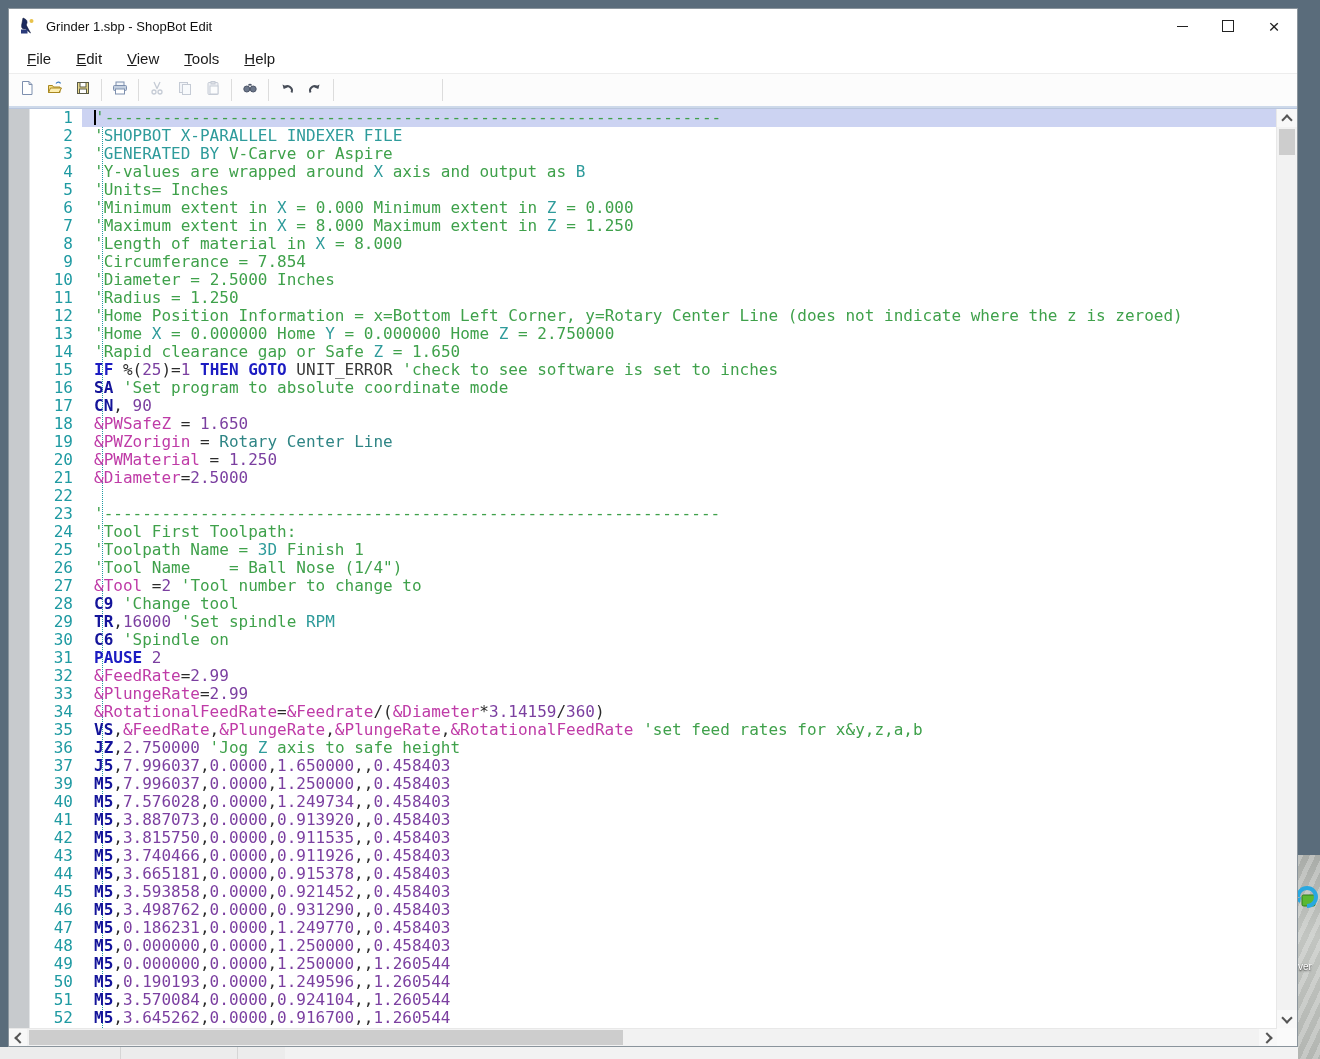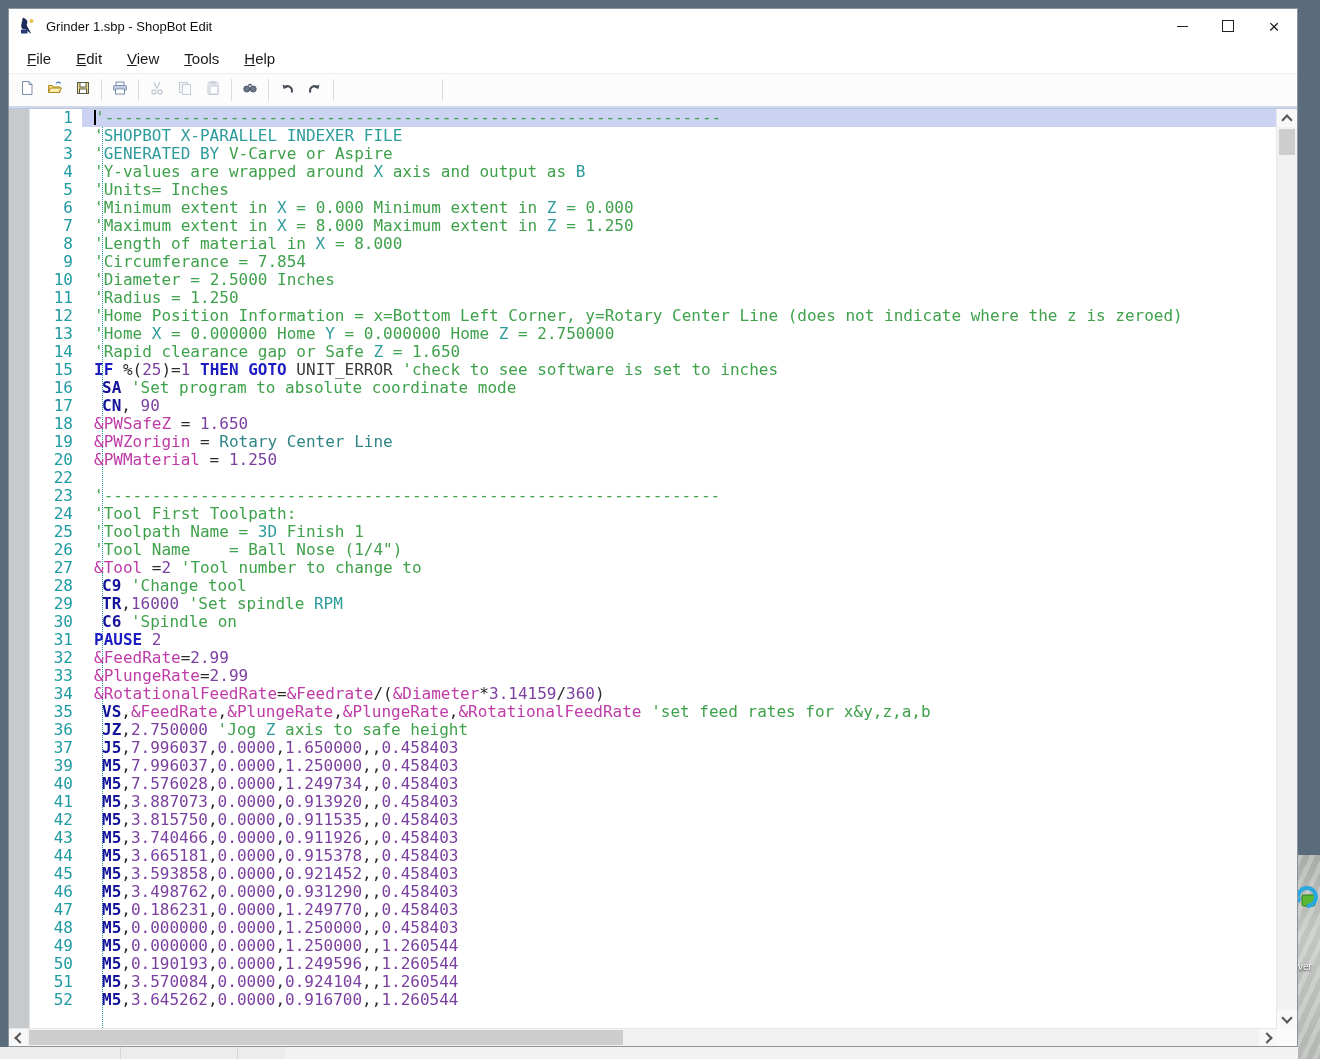--- a/index.html
+++ b/index.html
@@ -37,21 +37,21 @@
   .editor{flex:1;display:flex;min-height:0;position:relative;border-top:1px solid #b9c6dd;background:#fff;}
   .left-strip{flex:0 0 20px;background:#c7cacd;border-right:1px solid #e2e4e6;}
   .code-area{flex:1;position:relative;overflow:hidden;background:#fff;}
   .gutter-sep{position:absolute;left:72px;top:0;bottom:0;width:0;border-left:1px dotted var(--line-number);}
   .row{display:flex;height:18px;line-height:18px;font-family:"DejaVu Sans Mono",monospace;font-size:16px;white-space:pre;}
   .ln{flex:0 0 52px;box-sizing:border-box;text-align:right;padding-right:9px;color:var(--line-number);}
   .code{flex:1;padding-left:12px;position:relative;min-width:0;}
   .row.sel .code{background:var(--selection-bg);}
   .caret{display:inline-block;width:2px;height:15px;background:#000;vertical-align:-2px;margin-right:-1px;}
   .tok-kw{color:var(--keyword-blue);font-weight:bold;text-align:right;}
-  .tok-cmd{color:var(--command-navy);font-weight:600;margin-left:8px;}
+  .tok-cmd{color:var(--command-navy);font-weight:600;}
   .tok-num{color:var(--number-purple);}
   .tok-var{color:var(--variable-magenta);}
   .tok-id{color:var(--identifier-teal);}
   .tok-idcaps{color:var(--identifier-caps);}
   .tok-p{color:var(--punctuation);}
   .tok-cq,.tok-cgreen{color:var(--comment-green);}
   .tok-cteal{color:var(--comment-teal);}
   
   .vscroll{flex:0 0 20px;position:relative;background:#f2f2f2;border-left:1px solid #e8e8e8;}
   .vs-arrow{position:absolute;left:0;width:20px;height:18px;display:flex;align-items:center;justify-content:center;background:#f8f8f8;}
@@ -222,20 +222,21 @@
         <div class="row"><span class="ln">11</span><span class="code"><span class="tok-cq">'</span><span class="tok-cgreen">Radius</span> <span class="tok-cgreen">=</span> <span class="tok-cgreen">1.250</span></span></div>
         <div class="row"><span class="ln">12</span><span class="code"><span class="tok-cq">'</span><span class="tok-cgreen">Home</span> <span class="tok-cgreen">Position</span> <span class="tok-cgreen">Information</span> <span class="tok-cgreen">=</span> <span class="tok-cgreen">x=Bottom</span> <span class="tok-cgreen">Left</span> <span class="tok-cgreen">Corner,</span> <span class="tok-cgreen">y=Rotary</span> <span class="tok-cgreen">Center</span> <span class="tok-cgreen">Line</span> <span class="tok-cgreen">(does</span> <span class="tok-cgreen">not</span> <span class="tok-cgreen">indicate</span> <span class="tok-cgreen">where</span> <span class="tok-cgreen">the</span> <span class="tok-cgreen">z</span> <span class="tok-cgreen">is</span> <span class="tok-cgreen">zeroed)</span></span></div>
         <div class="row"><span class="ln">13</span><span class="code"><span class="tok-cq">'</span><span class="tok-cgreen">Home</span> <span class="tok-cteal">X</span> <span class="tok-cgreen">=</span> <span class="tok-cgreen">0.000000</span> <span class="tok-cgreen">Home</span> <span class="tok-cteal">Y</span> <span class="tok-cgreen">=</span> <span class="tok-cgreen">0.000000</span> <span class="tok-cgreen">Home</span> <span class="tok-cteal">Z</span> <span class="tok-cgreen">=</span> <span class="tok-cgreen">2.750000</span></span></div>
         <div class="row"><span class="ln">14</span><span class="code"><span class="tok-cq">'</span><span class="tok-cgreen">Rapid</span> <span class="tok-cgreen">clearance</span> <span class="tok-cgreen">gap</span> <span class="tok-cgreen">or</span> <span class="tok-cgreen">Safe</span> <span class="tok-cteal">Z</span> <span class="tok-cgreen">=</span> <span class="tok-cgreen">1.650</span></span></div>
         <div class="row"><span class="ln">15</span><span class="code"><span class="tok-kw">IF</span> <span class="tok-p">%</span><span class="tok-p">(</span><span class="tok-num">25</span><span class="tok-p">)</span><span class="tok-p">=</span><span class="tok-num">1</span> <span class="tok-kw">THEN</span> <span class="tok-kw">GOTO</span> <span class="tok-idcaps">UNIT_ERROR</span> <span class="tok-cq">'</span><span class="tok-cgreen">check</span> <span class="tok-cgreen">to</span> <span class="tok-cgreen">see</span> <span class="tok-cgreen">software</span> <span class="tok-cgreen">is</span> <span class="tok-cgreen">set</span> <span class="tok-cgreen">to</span> <span class="tok-cgreen">inches</span></span></div>
         <div class="row"><span class="ln">16</span><span class="code"><span class="tok-cmd">SA</span> <span class="tok-cq">'</span><span class="tok-cgreen">Set</span> <span class="tok-cgreen">program</span> <span class="tok-cgreen">to</span> <span class="tok-cgreen">absolute</span> <span class="tok-cgreen">coordinate</span> <span class="tok-cgreen">mode</span></span></div>
         <div class="row"><span class="ln">17</span><span class="code"><span class="tok-cmd">CN</span><span class="tok-p">,</span> <span class="tok-num">90</span></span></div>
         <div class="row"><span class="ln">18</span><span class="code"><span class="tok-var">&amp;PWSafeZ</span> <span class="tok-p">=</span> <span class="tok-num">1.650</span></span></div>
         <div class="row"><span class="ln">19</span><span class="code"><span class="tok-var">&amp;PWZorigin</span> <span class="tok-p">=</span> <span class="tok-id">Rotary</span> <span class="tok-id">Center</span> <span class="tok-id">Line</span></span></div>
         <div class="row"><span class="ln">20</span><span class="code"><span class="tok-var">&amp;PWMaterial</span> <span class="tok-p">=</span> <span class="tok-num">1.250</span></span></div>
+        <div class="row"><span class="ln">21</span><span class="code"><span class="tok-var">&amp;Diameter</span><span class="tok-p">=</span><span class="tok-num">2.5000</span></span></div>
         <div class="row"><span class="ln">22</span><span class="code"></span></div>
         <div class="row"><span class="ln">23</span><span class="code"><span class="tok-cq">'</span><span class="tok-cgreen">----------------------------------------------------------------</span></span></div>
         <div class="row"><span class="ln">24</span><span class="code"><span class="tok-cq">'</span><span class="tok-cgreen">Tool</span> <span class="tok-cgreen">First</span> <span class="tok-cgreen">Toolpath:</span></span></div>
         <div class="row"><span class="ln">25</span><span class="code"><span class="tok-cq">'</span><span class="tok-cgreen">Toolpath</span> <span class="tok-cgreen">Name</span> <span class="tok-cgreen">=</span> <span class="tok-cteal">3D</span> <span class="tok-cgreen">Finish</span> <span class="tok-cgreen">1</span></span></div>
         <div class="row"><span class="ln">26</span><span class="code"><span class="tok-cq">'</span><span class="tok-cgreen">Tool</span> <span class="tok-cgreen">Name</span>    <span class="tok-cgreen">=</span> <span class="tok-cgreen">Ball</span> <span class="tok-cgreen">Nose</span> <span class="tok-cgreen">(1/4")</span></span></div>
         <div class="row"><span class="ln">27</span><span class="code"><span class="tok-var">&amp;Tool</span> <span class="tok-p">=</span><span class="tok-num">2</span> <span class="tok-cq">'</span><span class="tok-cgreen">Tool</span> <span class="tok-cgreen">number</span> <span class="tok-cgreen">to</span> <span class="tok-cgreen">change</span> <span class="tok-cgreen">to</span></span></div>
         <div class="row"><span class="ln">28</span><span class="code"><span class="tok-cmd">C9</span> <span class="tok-cq">'</span><span class="tok-cgreen">Change</span> <span class="tok-cgreen">tool</span></span></div>
         <div class="row"><span class="ln">29</span><span class="code"><span class="tok-cmd">TR</span><span class="tok-p">,</span><span class="tok-num">16000</span> <span class="tok-cq">'</span><span class="tok-cgreen">Set</span> <span class="tok-cgreen">spindle</span> <span class="tok-cteal">RPM</span></span></div>
         <div class="row"><span class="ln">30</span><span class="code"><span class="tok-cmd">C6</span> <span class="tok-cq">'</span><span class="tok-cgreen">Spindle</span> <span class="tok-cgreen">on</span></span></div>
         <div class="row"><span class="ln">31</span><span class="code"><span class="tok-kw">PAUSE</span> <span class="tok-num">2</span></span></div>

